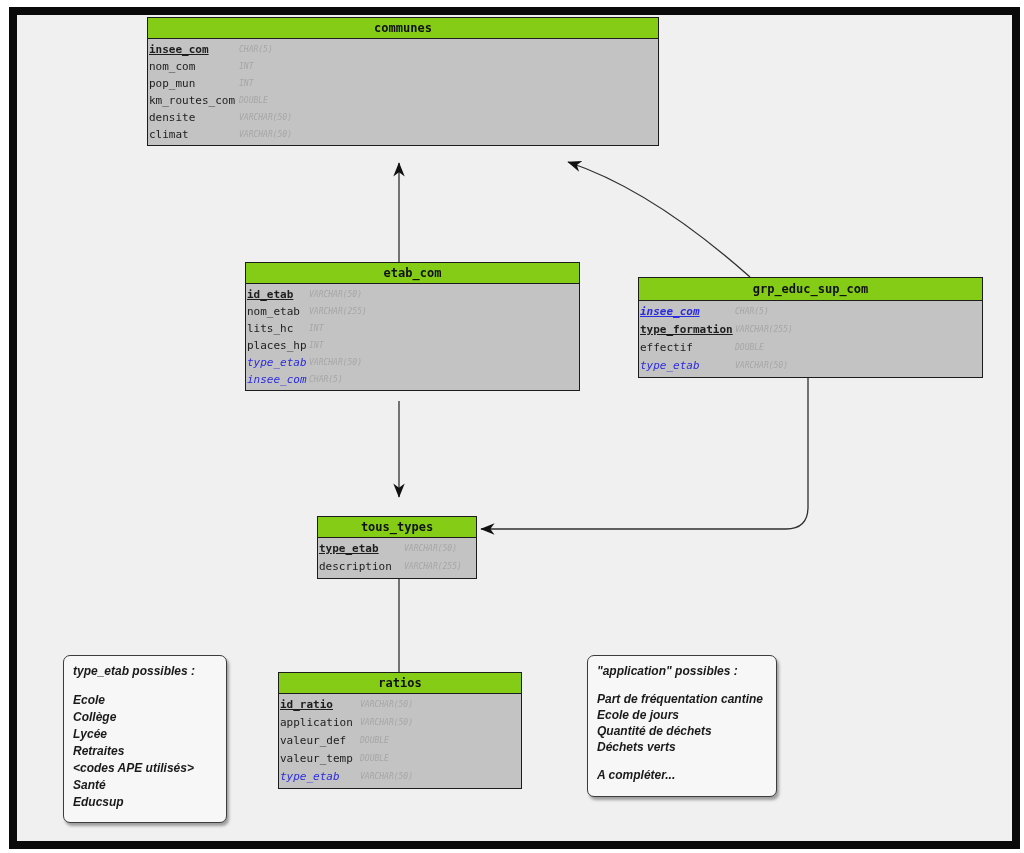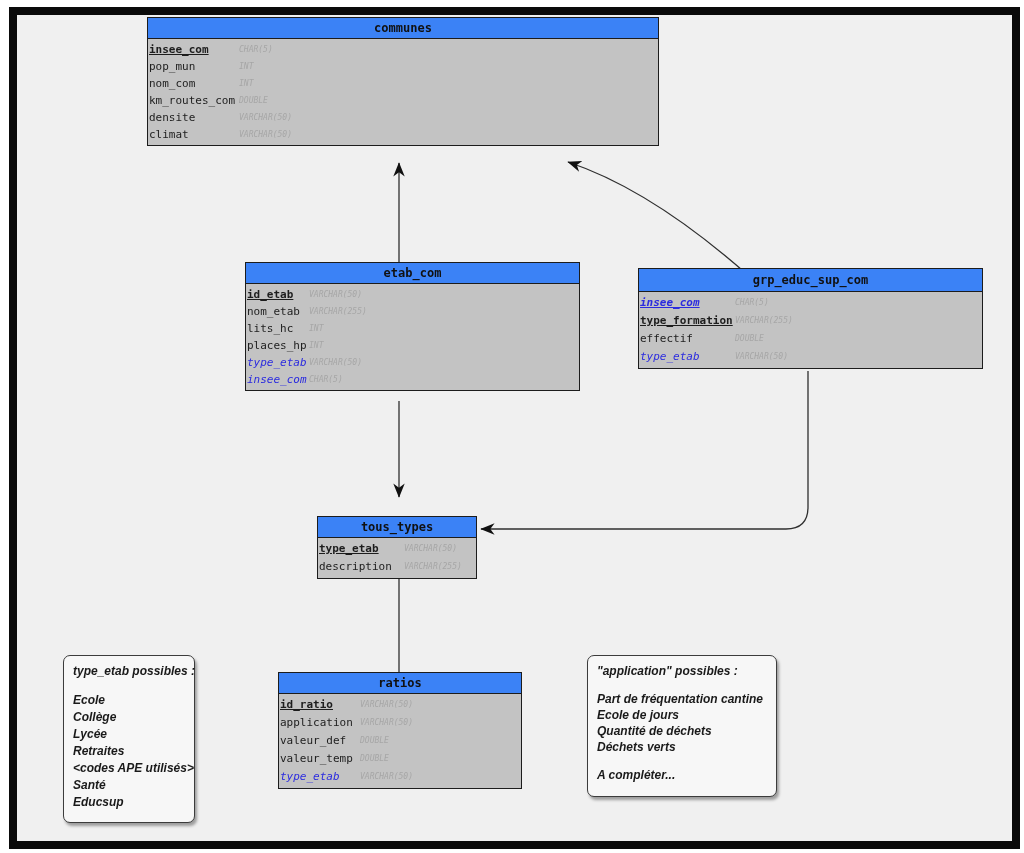--- a/index.html
+++ b/index.html
@@ -17,56 +17,56 @@
   .db-table{
     position:absolute;
     background:#c3c3c3;
     border:1.6px solid #1c1c1c;
     box-sizing:border-box;
   }
   .tbl-header{
     height:20px;line-height:20px;
     border-bottom:1.6px solid #1c1c1c;
     text-align:center;font-weight:bold;font-size:12px;color:#111;
-    background:#3b82f6;
+    background:#84cc16;
   }
   .tbl-body{padding:2px 0 2px 0;}
   .row{height:17px;line-height:17px;white-space:nowrap;padding-left:1px;}
   .rows18 .row{height:18px;line-height:18px;}
   .fname{
     display:inline-block;width:var(--ncol,90px);
     font-size:11px;color:#1d1d1d;vertical-align:top;overflow:visible;
   }
   .fname.pk{font-weight:bold;text-decoration:underline;}
   .fname.fk{color:var(--fkblue,#2b2bdf);font-style:italic;}
   .fname.pkfk{color:var(--fkblue,#2b2bdf);font-style:italic;font-weight:bold;text-decoration:underline;}
   .ftype{font-size:8px;font-style:italic;color:#a6a6a6;vertical-align:top;}
 
   
   #tbl-communes{left:147px;top:17px;width:512px;--ncol:90px;}
   #tbl-etab_com{left:245px;top:262px;width:335px;--ncol:62px;}
-  #tbl-grp_educ_sup_com{left:638px;top:268px;width:345px;--ncol:95px;}
+  #tbl-grp_educ_sup_com{left:638px;top:277px;width:345px;--ncol:95px;}
   #tbl-grp_educ_sup_com .tbl-header{height:22px;line-height:22px;}
   #tbl-tous_types{left:317px;top:500px;width:160px;margin-top:16px;--ncol:85px;}
   #tbl-ratios{left:278px;top:672px;width:244px;--ncol:80px;}
 
   
   .note{
     position:absolute;
     background:#f7f7f7;
     border:1.2px solid #3c3c3c;
     border-radius:7px;
     box-shadow:2px 3px 3px rgba(0,0,0,0.35);
     padding:7px 9px;
     font-family:"Liberation Sans", sans-serif;
     font-weight:bold;font-style:italic;
     font-size:12px;color:#1a1a1a;
     box-sizing:border-box;
   }
-  #note-left{left:63px;top:655px;width:132px;height:168px;line-height:17px;}
+  #note-left{left:63px;top:655px;width:164px;height:168px;line-height:17px;}
   #note-right{left:587px;top:655px;width:190px;height:142px;line-height:16px;}
   .note-line{min-height:1em;white-space:nowrap;}
 </style>
 </head>
 <body>
 
 <div id="page-root">
   <div id="frame"></div>
 
   <svg id="connectors" viewBox="0 0 1024 853" xmlns="http://www.w3.org/2000/svg">
@@ -79,22 +79,22 @@
     <path d="M399,401 L399,497" fill="none" stroke="#2f2f2f" stroke-width="1.3" marker-end="url(#arrow)"></path>
     <path d="M399,672 L399,561" fill="none" stroke="#2f2f2f" stroke-width="1.3" marker-end="url(#arrow)"></path>
     <path d="M750,277 Q652,190 568,162" fill="none" stroke="#2f2f2f" stroke-width="1.3" marker-end="url(#arrow)"></path>
     <path d="M808,371 L808,507 Q808,529 786,529 L481,529" fill="none" stroke="#2f2f2f" stroke-width="1.3" marker-end="url(#arrow)"></path>
   </svg>
 
   <div id="tbl-communes" class="db-table">
     <div class="tbl-header">communes</div>
     <div class="tbl-body">
         <div class="row"><span class="fname pk">insee_com</span><span class="ftype">CHAR(5)</span></div>
+        <div class="row"><span class="fname">nom_com</span><span class="ftype">INT</span></div>
         <div class="row"><span class="fname">pop_mun</span><span class="ftype">INT</span></div>
-        <div class="row"><span class="fname">nom_com</span><span class="ftype">INT</span></div>
         <div class="row"><span class="fname">km_routes_com</span><span class="ftype">DOUBLE</span></div>
         <div class="row"><span class="fname">densite</span><span class="ftype">VARCHAR(50)</span></div>
         <div class="row"><span class="fname">climat</span><span class="ftype">VARCHAR(50)</span></div>
       </div>
   </div>
 
   <div id="tbl-etab_com" class="db-table">
     <div class="tbl-header">etab_com</div>
     <div class="tbl-body">
         <div class="row"><span class="fname pk">id_etab</span><span class="ftype">VARCHAR(50)</span></div>

